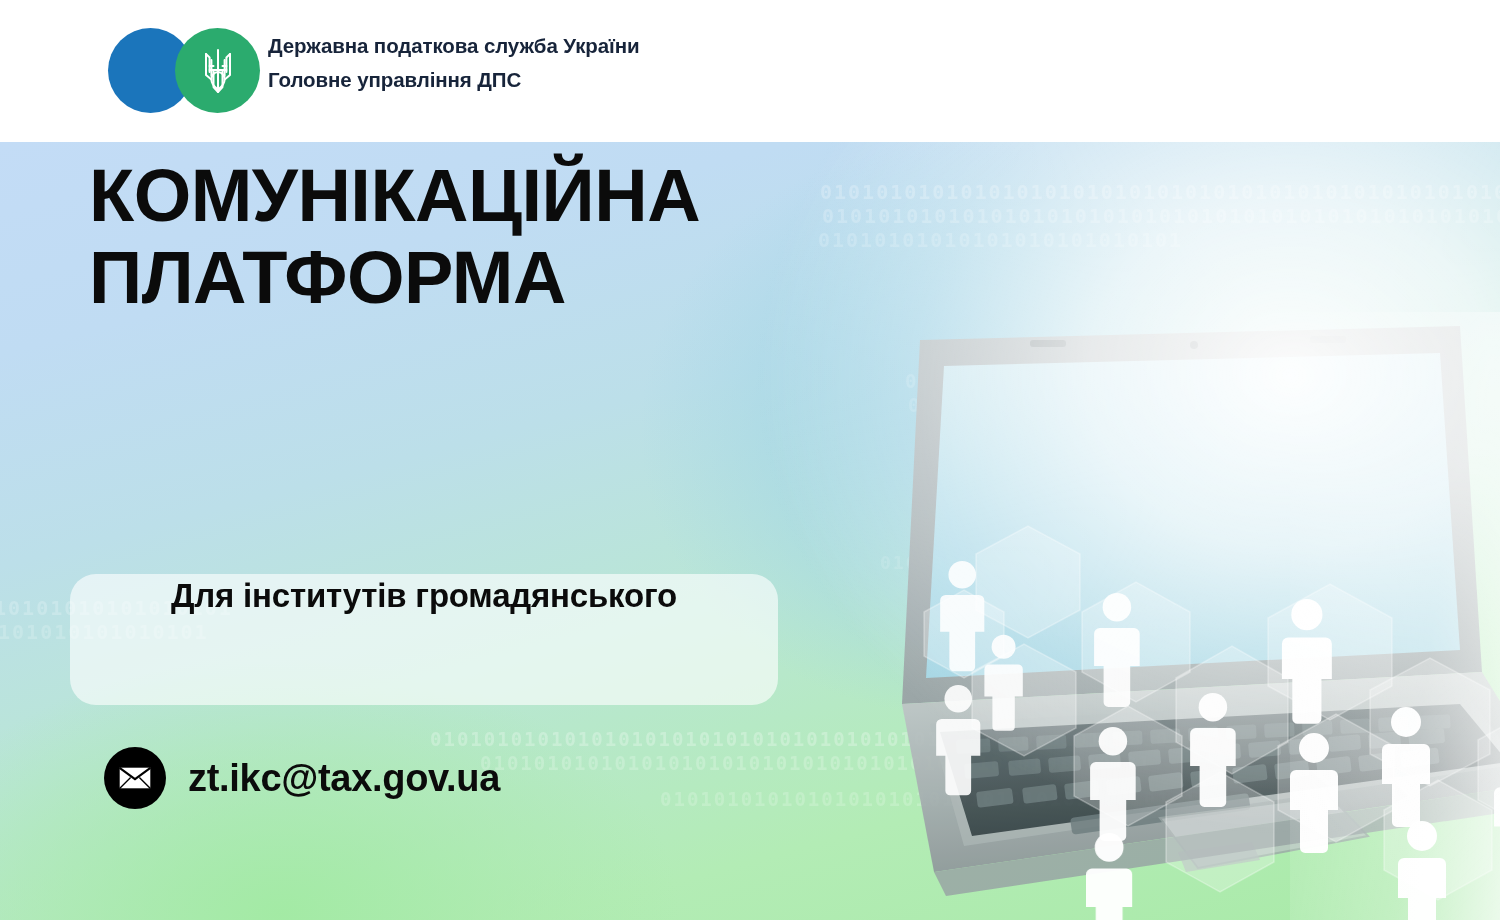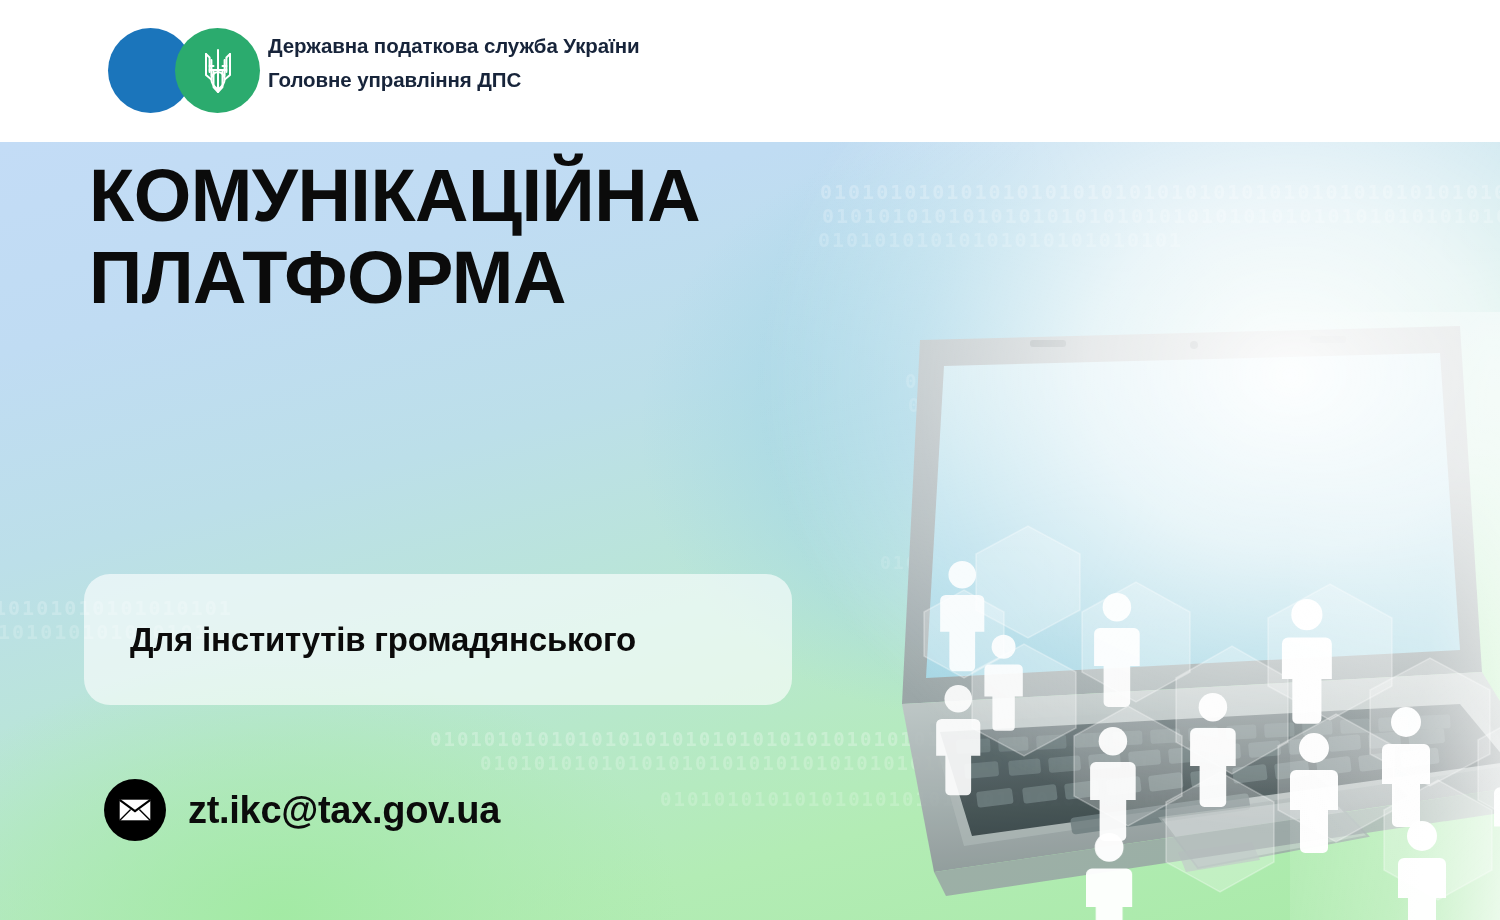--- a/index.html
+++ b/index.html
@@ -185,47 +185,47 @@
     font-weight: bold;
     font-size: 74px;
     line-height: 82px;
     letter-spacing: -0.5px;
     white-space: nowrap;
   }
 
   
   .subtitle-box {
     position: absolute;
-    left: 84px;
+    left: 70px;
     top: 574px;
     width: 708px;
     height: 131px;
     border-radius: 26px;
     background: rgba(255,255,255,0.62);
     z-index: 20;
     display: flex;
-    flex-direction: column;
+    flex-direction: row;
     justify-content: center;
-    padding: 0 46px;
+    padding: 0 20px;
   }
 
   .subtitle-line {
     color: #0b0b0b;
     font-weight: bold;
     font-size: 33px;
     line-height: 43px;
     letter-spacing: -0.2px;
     white-space: nowrap;
   }
 
   
   .email-row {
     position: absolute;
     left: 104px;
-    top: 779px;
+    top: 747px;
     display: flex;
     align-items: center;
     z-index: 20;
   }
 
   .email-icon {
     width: 62px; height: 62px;
     border-radius: 50%;
     background: #000000;
     display: flex;

